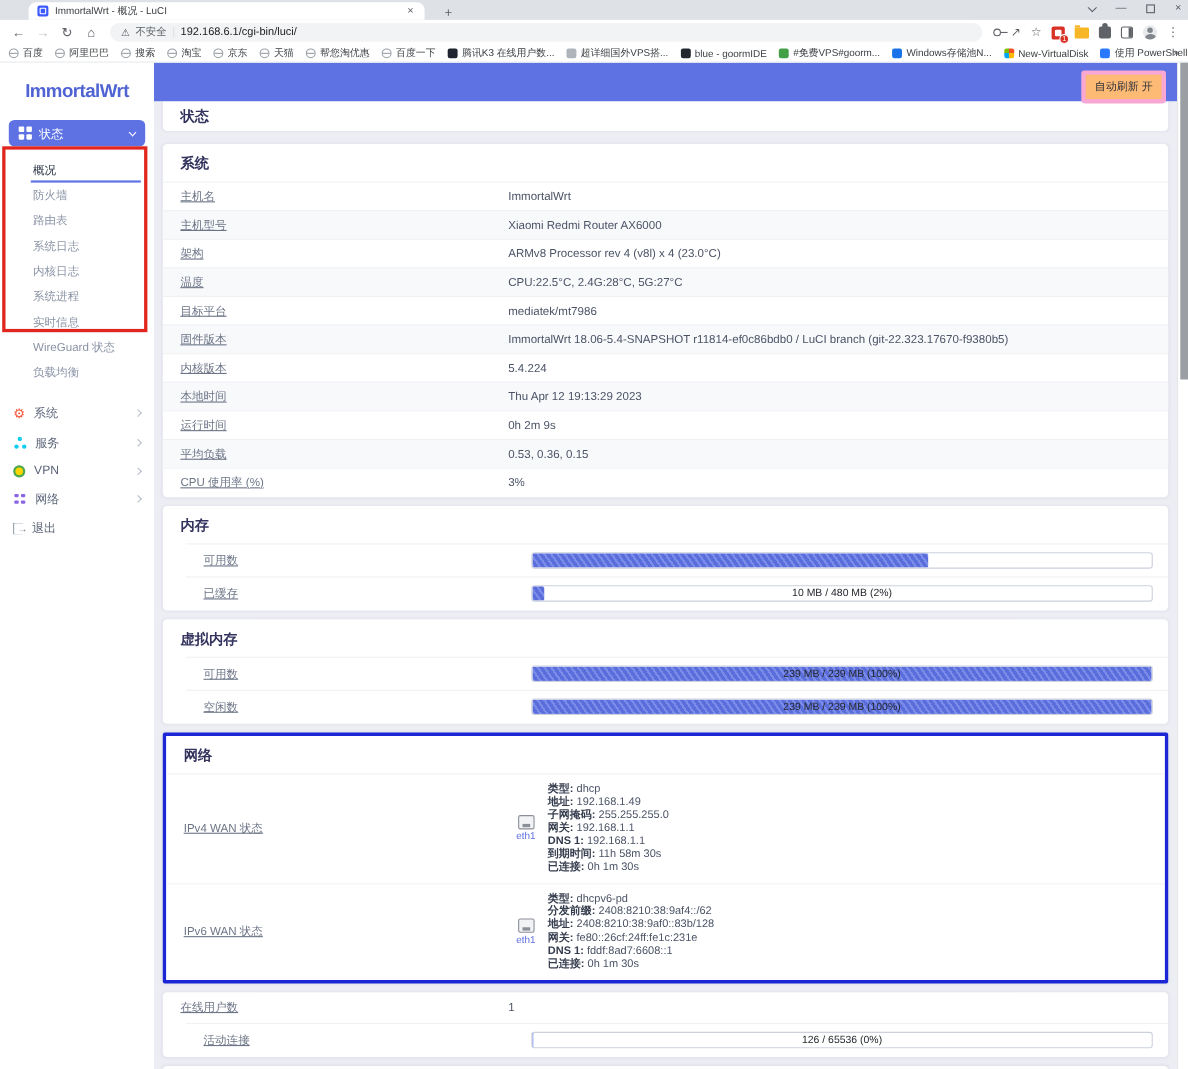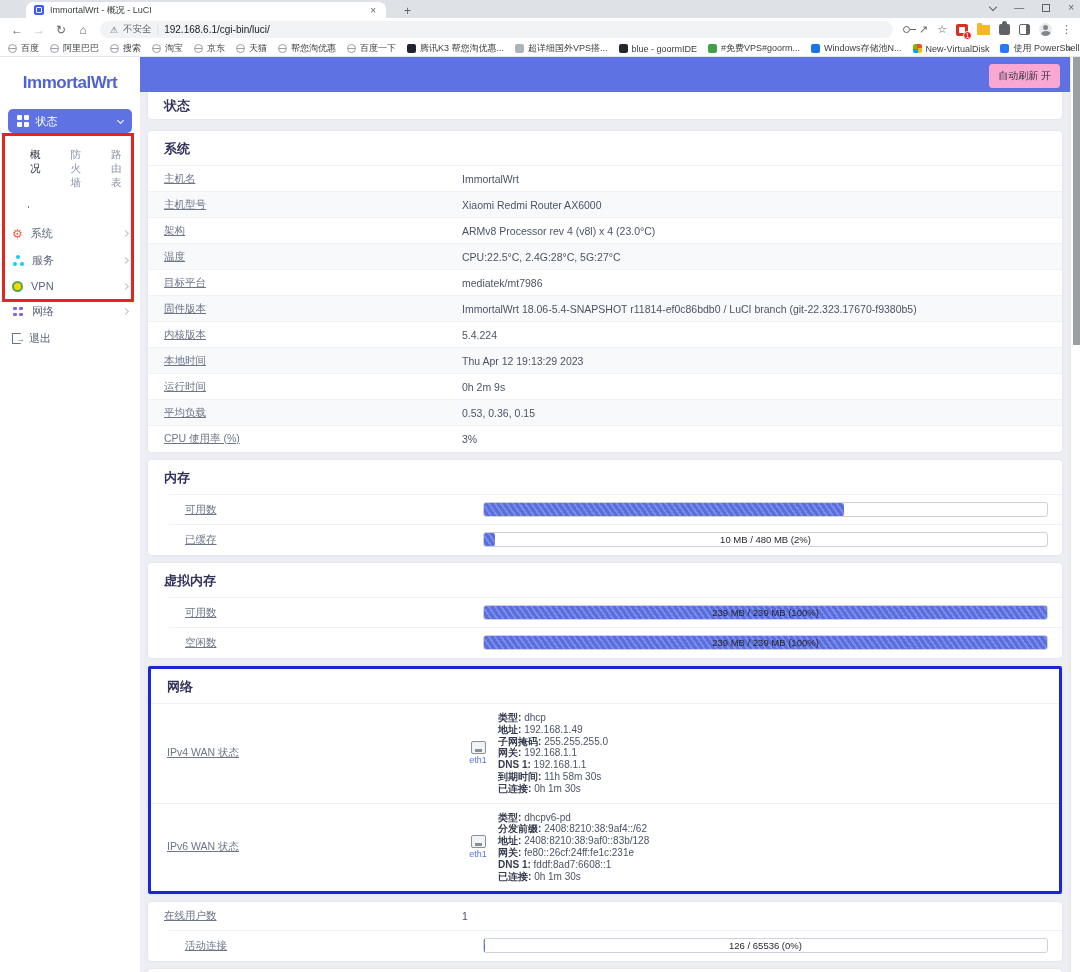--- a/index.html
+++ b/index.html
@@ -61,21 +61,21 @@
   
   .app { display:flex; height:915px; position:relative; }
 
   .sidebar { width:140px; background:#fff; position:relative; flex-shrink:0; }
   .logo { text-align:center; padding:16px 0 14px; font-size:17px; font-weight:800; color:#4f63d2; letter-spacing:-0.5px;}
   .status-btn { margin:2px 8px 6px; height:24px; background:#5e72e4; border-radius:5px; color:#fff;
     display:flex; align-items:center; padding:0 9px; font-size:11px; gap:7px; }
   .grid-icon { display:grid; grid-template-columns:5px 5px; grid-gap:1.5px; }
   .grid-icon i { width:5px; height:5px; background:#fff; border-radius:1px; }
   .status-btn .chev { margin-left:auto; width:5px;height:5px;border-right:1.5px solid #fff;border-bottom:1.5px solid #fff;transform:rotate(45deg); margin-top:-2px;}
-  .submenu { display:flex; padding:4px 0 6px; }
+  .submenu { display:flex; flex-direction:column; padding:4px 0 6px; }
   .sub-item { font-size:10.5px; color:#8a93a5; padding:4.5px 0 4.5px 30px; text-decoration:none; position:relative;}
   .sub-item.active { color:#2b3244; }
   .sub-item.active::after { content:""; position:absolute; left:28px; right:12px; bottom:0; height:2px; background:#5e72e4; }
   .red-box { position:absolute; left:2px; top:76px; width:132px; height:169px; border:3px solid #e0261f; pointer-events:none; z-index:5;}
   .menus { display:flex; flex-direction:column; padding-top:6px; }
   .menu-item { display:flex; align-items:center; gap:8px; padding:6px 12px 6px 12px; font-size:11px; color:#5b6478;}
   .mi-label{flex:1;}
   .chev-r { width:5px;height:5px;border-right:1.4px solid #b9bfcc;border-bottom:1.4px solid #b9bfcc;transform:rotate(-45deg);}
   .gear-glyph{ color:#f5593d; font-size:12px; line-height:12px;}
   .svc-icon{ position:relative; width:12px; height:12px;}
@@ -83,21 +83,21 @@
     box-shadow:7px 0 0 #11cdef, 3px -7px 0 #11cdef;}
   .vpn-icon{ width:11px;height:11px;border-radius:50%;background:#ffd600;border:2px solid #4ba84f;}
   .net-icon{ position:relative; width:12px; height:12px;}
   .net-icon::before{content:"";position:absolute;width:3.5px;height:3.5px;border-radius:1px;background:#8965e0;left:1px;top:7px;
     box-shadow:6px 0 0 #8965e0, 0 -6px 0 #8965e0, 6px -6px 0 #8965e0;}
   .logout-icon{ position:relative; width:9px;height:11px;border:1.4px solid #66718a;border-right:none;border-radius:1px;}
   .logout-icon::after{content:"\2192";position:absolute;left:3px;top:-0.5px;font-size:9px;color:#66718a;}
 
   .main { flex:1; position:relative; background:#edeef4; overflow:hidden; }
   .blue-band { height:35px; background:#5e72e4; position:relative; }
-  .refresh-btn { position:absolute; right:10px; top:7px; background:#f9a8d4; border:1px solid #f9a8d4; border-radius:3px;
+  .refresh-btn { position:absolute; right:10px; top:7px; background:#fdba74; border:4px solid #f9a8d4; border-radius:3px;
     font-size:10px; color:#30333b; padding:4px 8px; }
   .card { background:#fff; border-radius:4px; margin:0 8px; box-shadow:0 0 3px rgba(50,50,93,.08); }
   .title-card { height:27px; display:flex; align-items:center; padding:0 16px; font-size:13px; font-weight:bold; color:#32325d;
     border-radius:0 0 4px 4px; margin-bottom:12px;}
   .section { margin-bottom:8px; padding-bottom:1px; }
   .section-title { font-size:13px; font-weight:bold; color:#32325d; padding:9px 16px 7px; }
   .row { display:flex; align-items:center; min-height:26px; border-top:1px solid #f0f1f5; padding:2px 14px 2px 16px; font-size:10.5px; }
   .rows .row:nth-child(even) { background:#f8f9fb; }
   .row-label { width:298px; flex-shrink:0; color:#6d7587;text-decoration:underline; }
   .row-value { color:#4b5366; }
@@ -192,21 +192,21 @@
   <span class="bm">
       <span class="fav globe"></span>
       <span>帮您淘优惠</span>
     </span>
   <span class="bm">
       <span class="fav globe"></span>
       <span>百度一下</span>
     </span>
   <span class="bm">
       <span class="fav dark"></span>
-      <span>腾讯K3 帮您淘优惠...</span>
+      <span>腾讯K3 在线用户数...</span>
     </span>
   <span class="bm">
       <span class="fav doc"></span>
       <span>超详细国外VPS搭...</span>
     </span>
   <span class="bm">
       <span class="fav term"></span>
       <span>blue - goormIDE</span>
     </span>
   <span class="bm">

